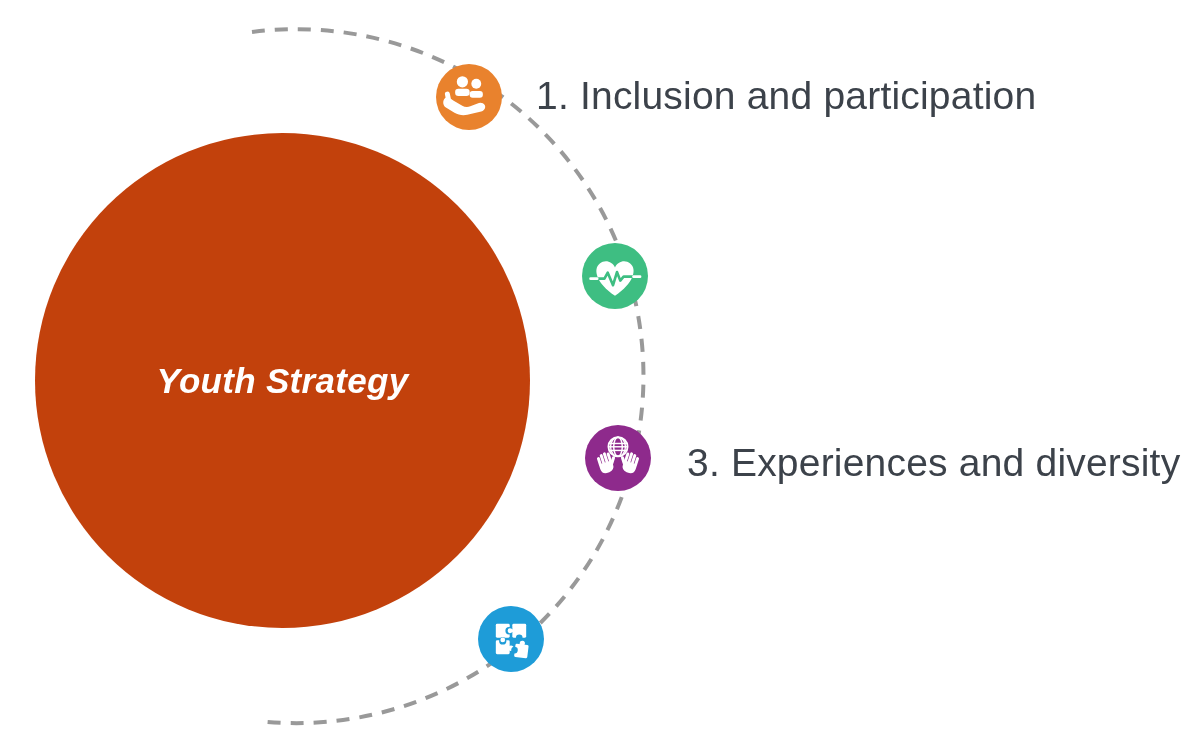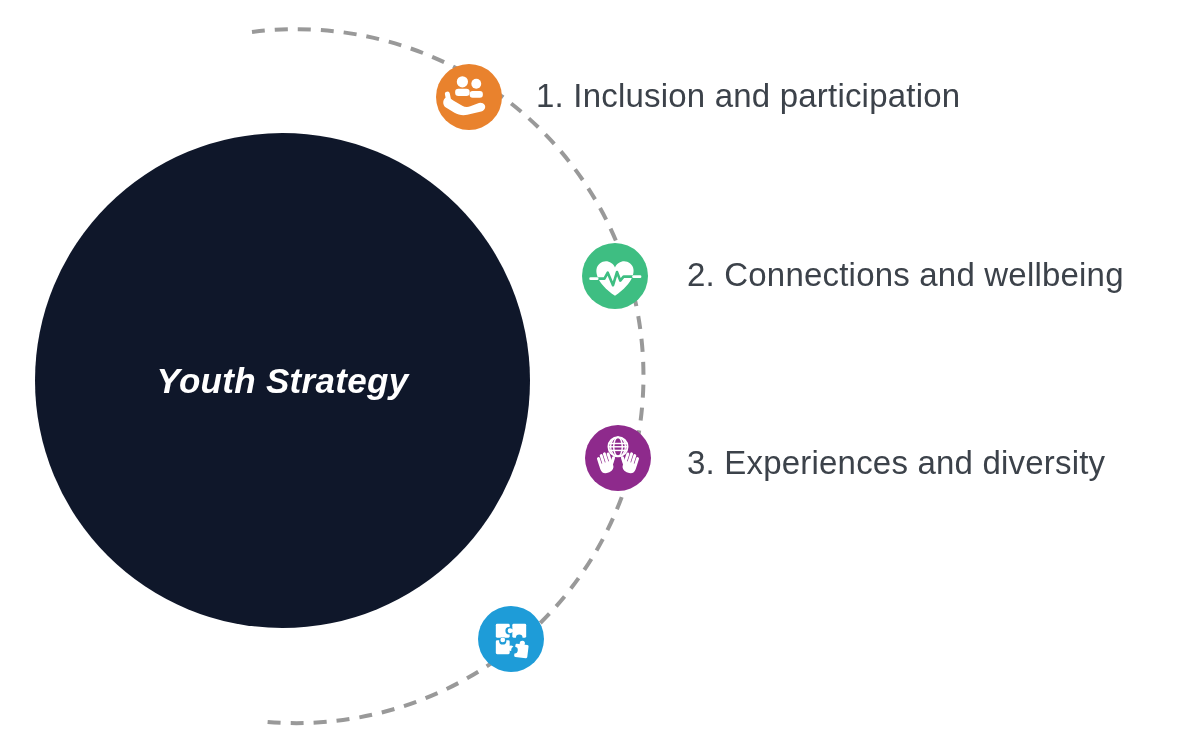--- a/index.html
+++ b/index.html
@@ -19,37 +19,37 @@
   .italic{font-style:italic;}
   .goals-part{margin-left:0.28em;font-style:normal;}
   .goal-icon{position:absolute;width:66px;height:66px;}
   .goal-icon svg{display:block;width:66px;height:66px;}
   .icon-1{left:436px;top:64px;}
   .icon-2{left:582px;top:243px;}
   .icon-3{left:585px;top:425px;}
   .icon-4{left:478px;top:606px;}
   .goal-label{
     position:absolute;transform:translateY(-52%);white-space:nowrap;
-    font-size:33px;letter-spacing:0.2px;font-weight:400;
+    font-size:39px;letter-spacing:0.2px;font-weight:400;
   }
   .label-1{left:536px;top:97px;}
   .label-2{left:687px;top:276px;}
   .label-3{left:687px;top:464px;}
   .label-4{left:582px;top:638px;}
 </style>
 </head>
 <body>
 
 <div class="canvas">
 
   <svg class="arc-svg" viewBox="0 0 1202 741" aria-hidden="true">
     <path d="M 252 32 A 347 347 0 1 1 258 721" fill="none" stroke-width="4" stroke-dasharray="13 10" stroke="#999999"></path>
   </svg>
 
-  <div class="center-circle" style="background-color: #0f172a;">
+  <div class="center-circle" style="background-color: #c2410c;">
     <div class="center-title">
       <div>
         <span class="italic">Youth Strategy</span>
       </div>
     </div>
   </div>
 
   <div class="goal-icon icon-1">
     <svg viewBox="0 0 100 100">
       <circle cx="50" cy="50" r="50" fill="#E9822D"></circle>
@@ -77,21 +77,20 @@
 
   <div class="goal-icon icon-2">
     <svg viewBox="0 0 100 100">
       <circle cx="50" cy="50" r="50" fill="#3EBE82"></circle>
       <path d="M50 80 C 22 61 16 40 27 31 C 35 24.5 46 28 50 37 C 54 28 65 24.5 73 31 C 84 40 78 61 50 80 Z" fill="#ffffff"></path>
       <polyline points="24,54 34,54 39,45 47,64 53,44 58,57 63,51 77,51" fill="none" stroke-width="4" stroke-linejoin="round" stroke-linecap="round" stroke="#3EBE82"></polyline>
       <line x1="13" y1="54" x2="23" y2="54" stroke="#ffffff" stroke-width="4" stroke-linecap="round"></line>
       <line x1="78" y1="51" x2="88" y2="51" stroke="#ffffff" stroke-width="4" stroke-linecap="round"></line>
     </svg>
   </div>
-  <div class="goal-label label-2" style="color: rgb(60, 66, 74);">2. Connections and wellbeing</div>
 
   <div class="goal-icon icon-3">
     <svg viewBox="0 0 100 100">
       <circle cx="50" cy="50" r="50" fill="#8E2A8C"></circle>
       <g stroke="#ffffff" fill="none">
         <circle cx="50" cy="33" r="14.5" stroke-width="2.8"></circle>
         <ellipse cx="50" cy="33" rx="6.5" ry="14.5" stroke-width="2.2"></ellipse>
         <ellipse cx="50" cy="33" rx="11.3" ry="14.5" stroke-width="2"></ellipse>
         <line x1="36.6" y1="28" x2="63.4" y2="28" stroke-width="2.2"></line>
         <line x1="35.5" y1="33" x2="64.5" y2="33" stroke-width="2.2"></line>

